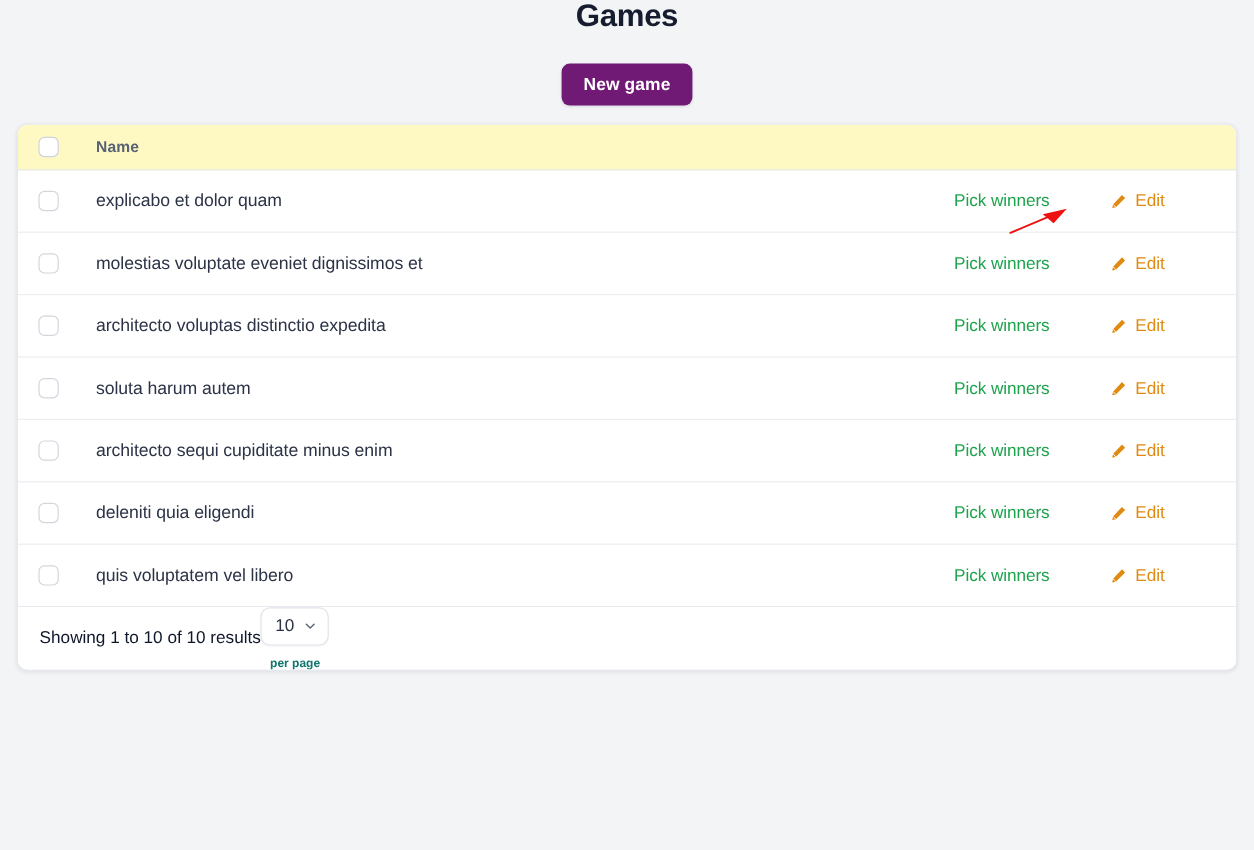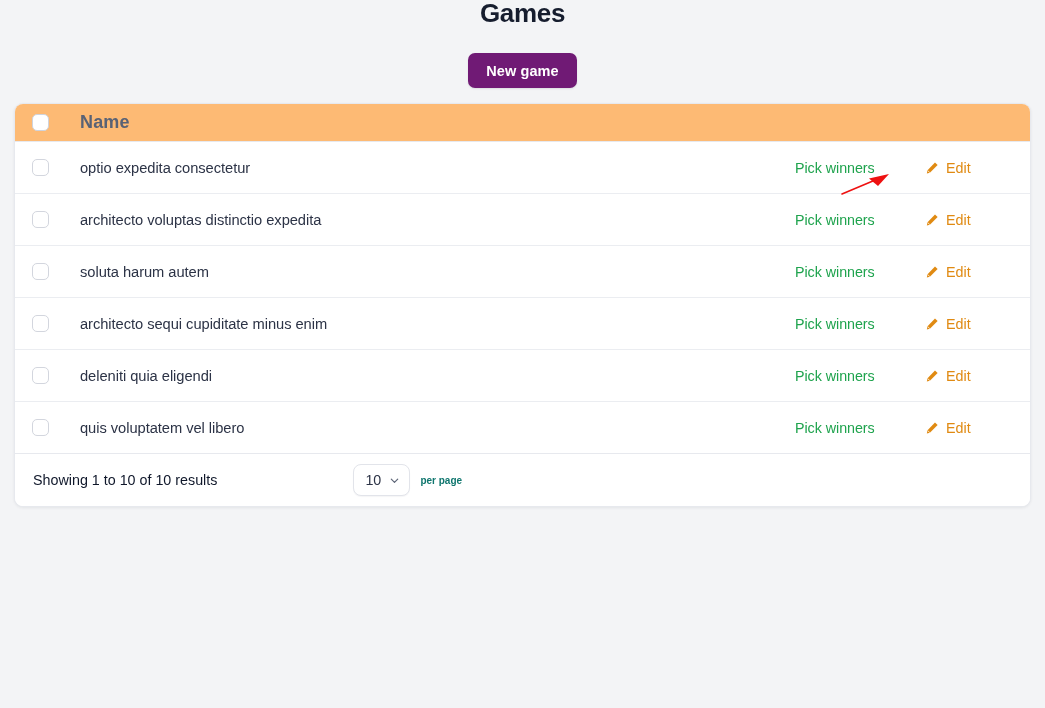--- a/index.html
+++ b/index.html
@@ -69,26 +69,26 @@
     table-layout: fixed;
   }
 
   
   col.col-check { width: 65px; }
   col.col-name  { width: auto; }
   col.col-pick  { width: 130px; }
   col.col-edit  { width: 105px; }
 
   thead th {
-    background: #fdba74;
+    background: #fef9c3;
     border-bottom: 1px solid #e7e9ee;
     height: 37px;
     padding: 0;
     text-align: left;
-    font-size: 18px;
+    font-size: 13px;
     font-weight: bold;
     color: #596275;
     letter-spacing: 0.15px;
   }
   thead th.th-check { padding-left: 17px; }
   thead th.th-name  { padding-left: 0px; }
 
   tbody td {
     border-bottom: 1px solid #ebedf1;
     height: 51px;
@@ -155,22 +155,22 @@
     background: #ffffff;
   }
   .results-text {
     font-size: 14.3px;
     color: #0f172a;
     white-space: nowrap;
   }
   .per-page-group {
     display: flex;
     align-items: center;
-    margin-left: 136px;
     gap: 10px;
+    flex-direction: column;
   }
   .per-page-select {
     display: flex;
     align-items: center;
     justify-content: space-between;
     width: 57px;
     height: 32px;
     border: 1px solid #e2e4ea;
     border-radius: 8px;
     background: #ffffff;
@@ -228,21 +228,37 @@
         <th class="th-name">Name</th>
         <th></th>
         <th></th>
       </tr>
     </thead>
     <tbody id="table-body">
         <tr>
           <td class="td-check">
             <span class="checkbox"></span>
           </td>
-          <td class="td-name"><span>optio expedita consectetur</span></td>
+          <td class="td-name"><span>explicabo et dolor quam</span></td>
+          <td class="td-pick"><a class="pick-link">Pick winners</a></td>
+          <td class="td-edit">
+            <div class="edit-cell-inner">
+              <svg class="pencil-icon" viewBox="0 0 16 16">
+                <path d="M11.4 1.6 L14.4 4.6 L5.6 13.4 L2.1 14.2 L2.9 10.7 Z" fill="#e08a12"></path>
+                <path d="M2.9 10.7 L5.6 13.4" stroke="#ffffff" stroke-width="0.9"></path>
+              </svg>
+              <a class="edit-link">Edit</a>
+            </div>
+          </td>
+        </tr>
+        <tr>
+          <td class="td-check">
+            <span class="checkbox"></span>
+          </td>
+          <td class="td-name"><span>molestias voluptate eveniet dignissimos et</span></td>
           <td class="td-pick"><a class="pick-link">Pick winners</a></td>
           <td class="td-edit">
             <div class="edit-cell-inner">
               <svg class="pencil-icon" viewBox="0 0 16 16">
                 <path d="M11.4 1.6 L14.4 4.6 L5.6 13.4 L2.1 14.2 L2.9 10.7 Z" fill="#e08a12"></path>
                 <path d="M2.9 10.7 L5.6 13.4" stroke="#ffffff" stroke-width="0.9"></path>
               </svg>
               <a class="edit-link">Edit</a>
             </div>
           </td>

